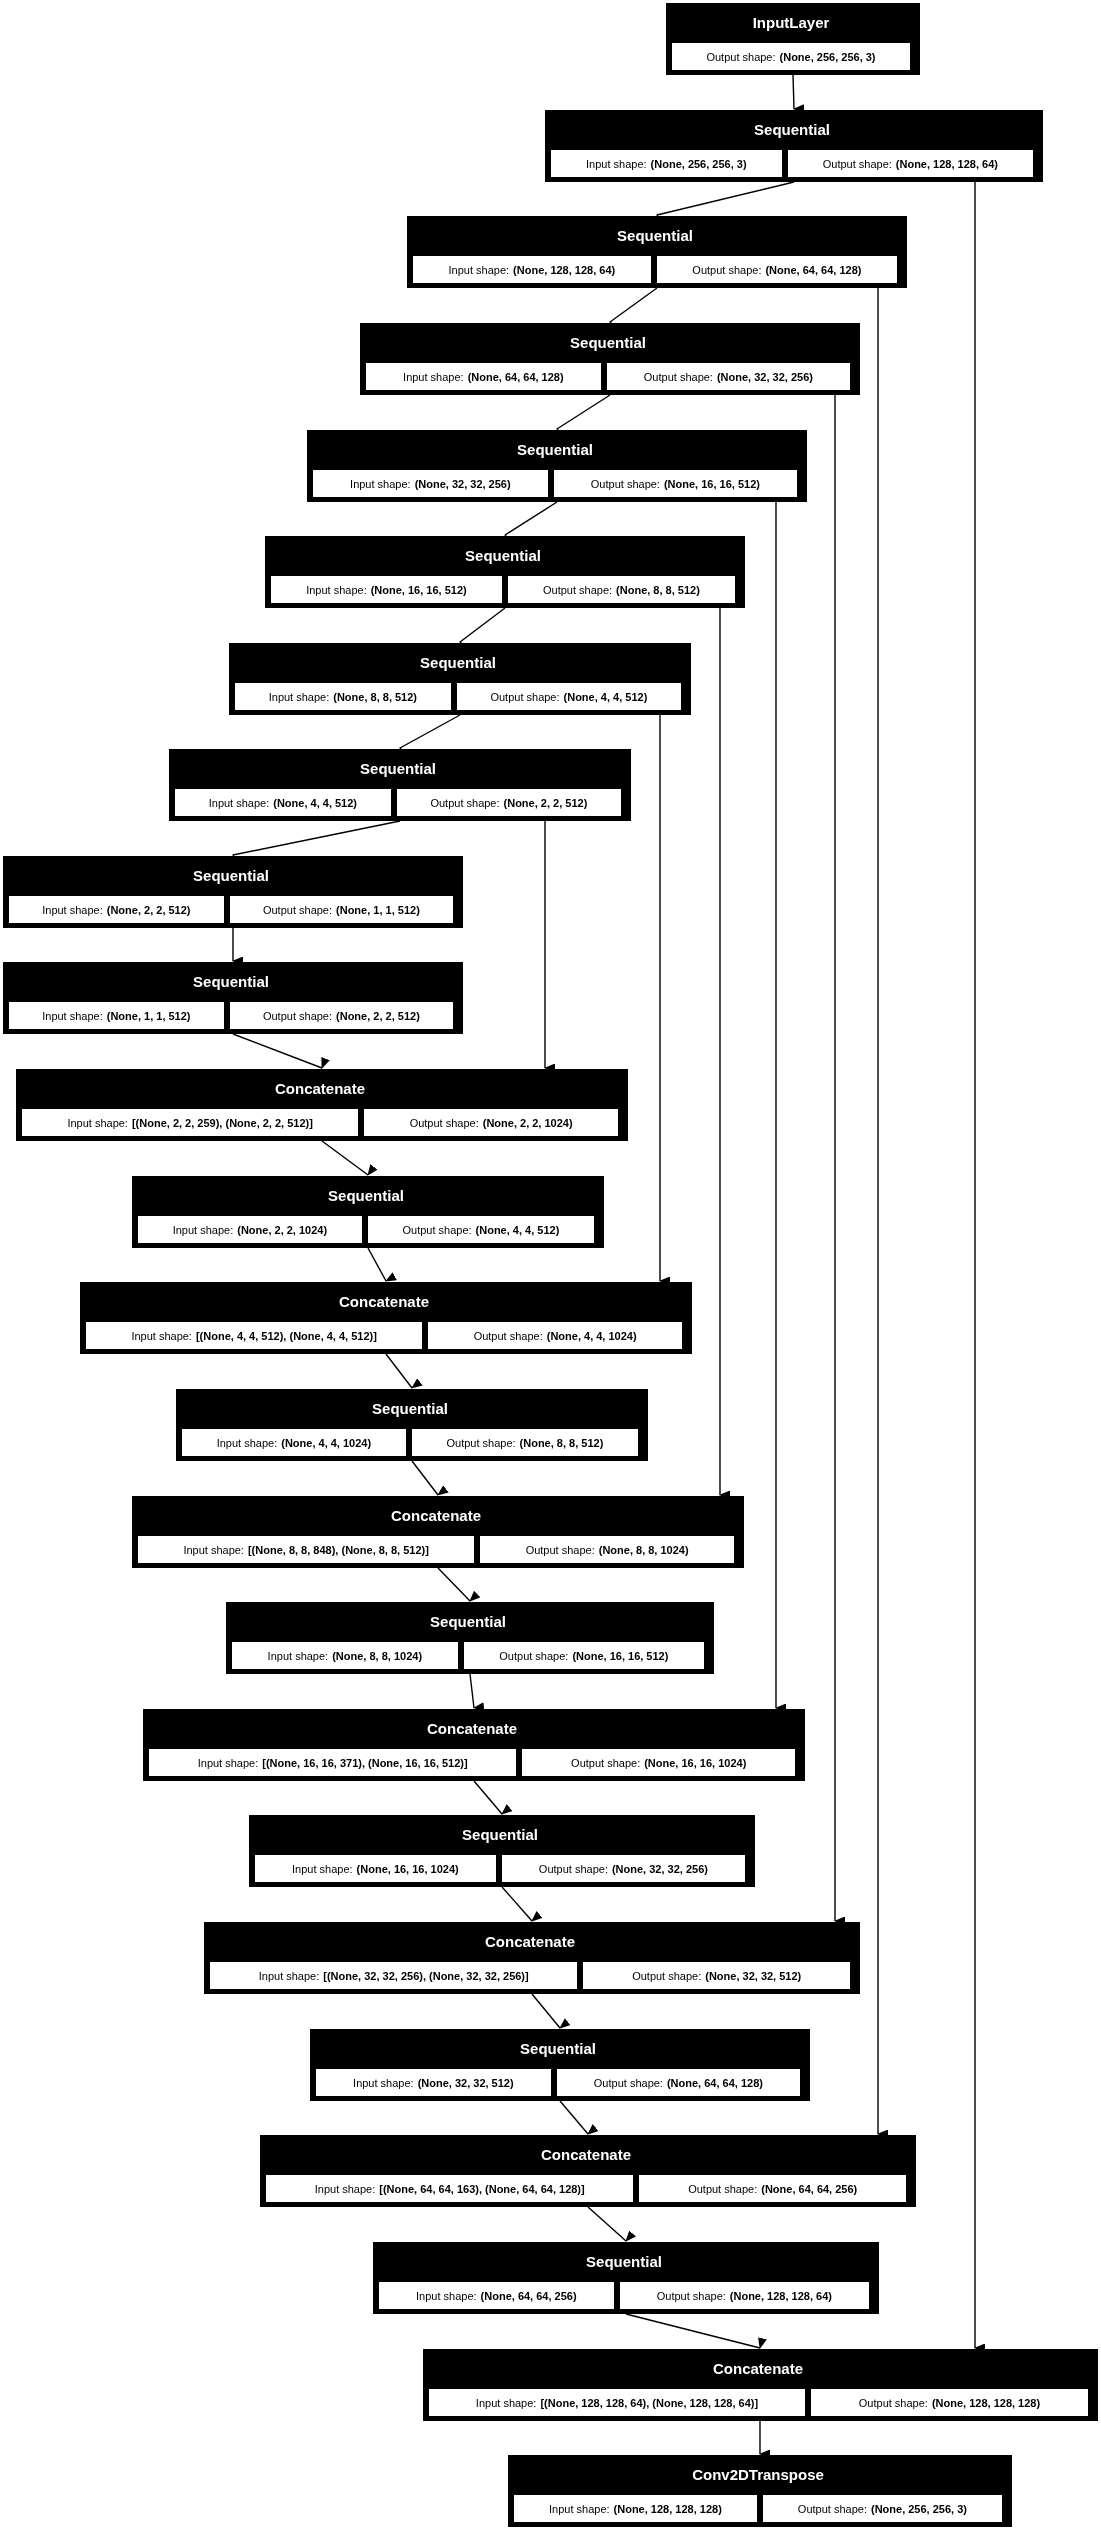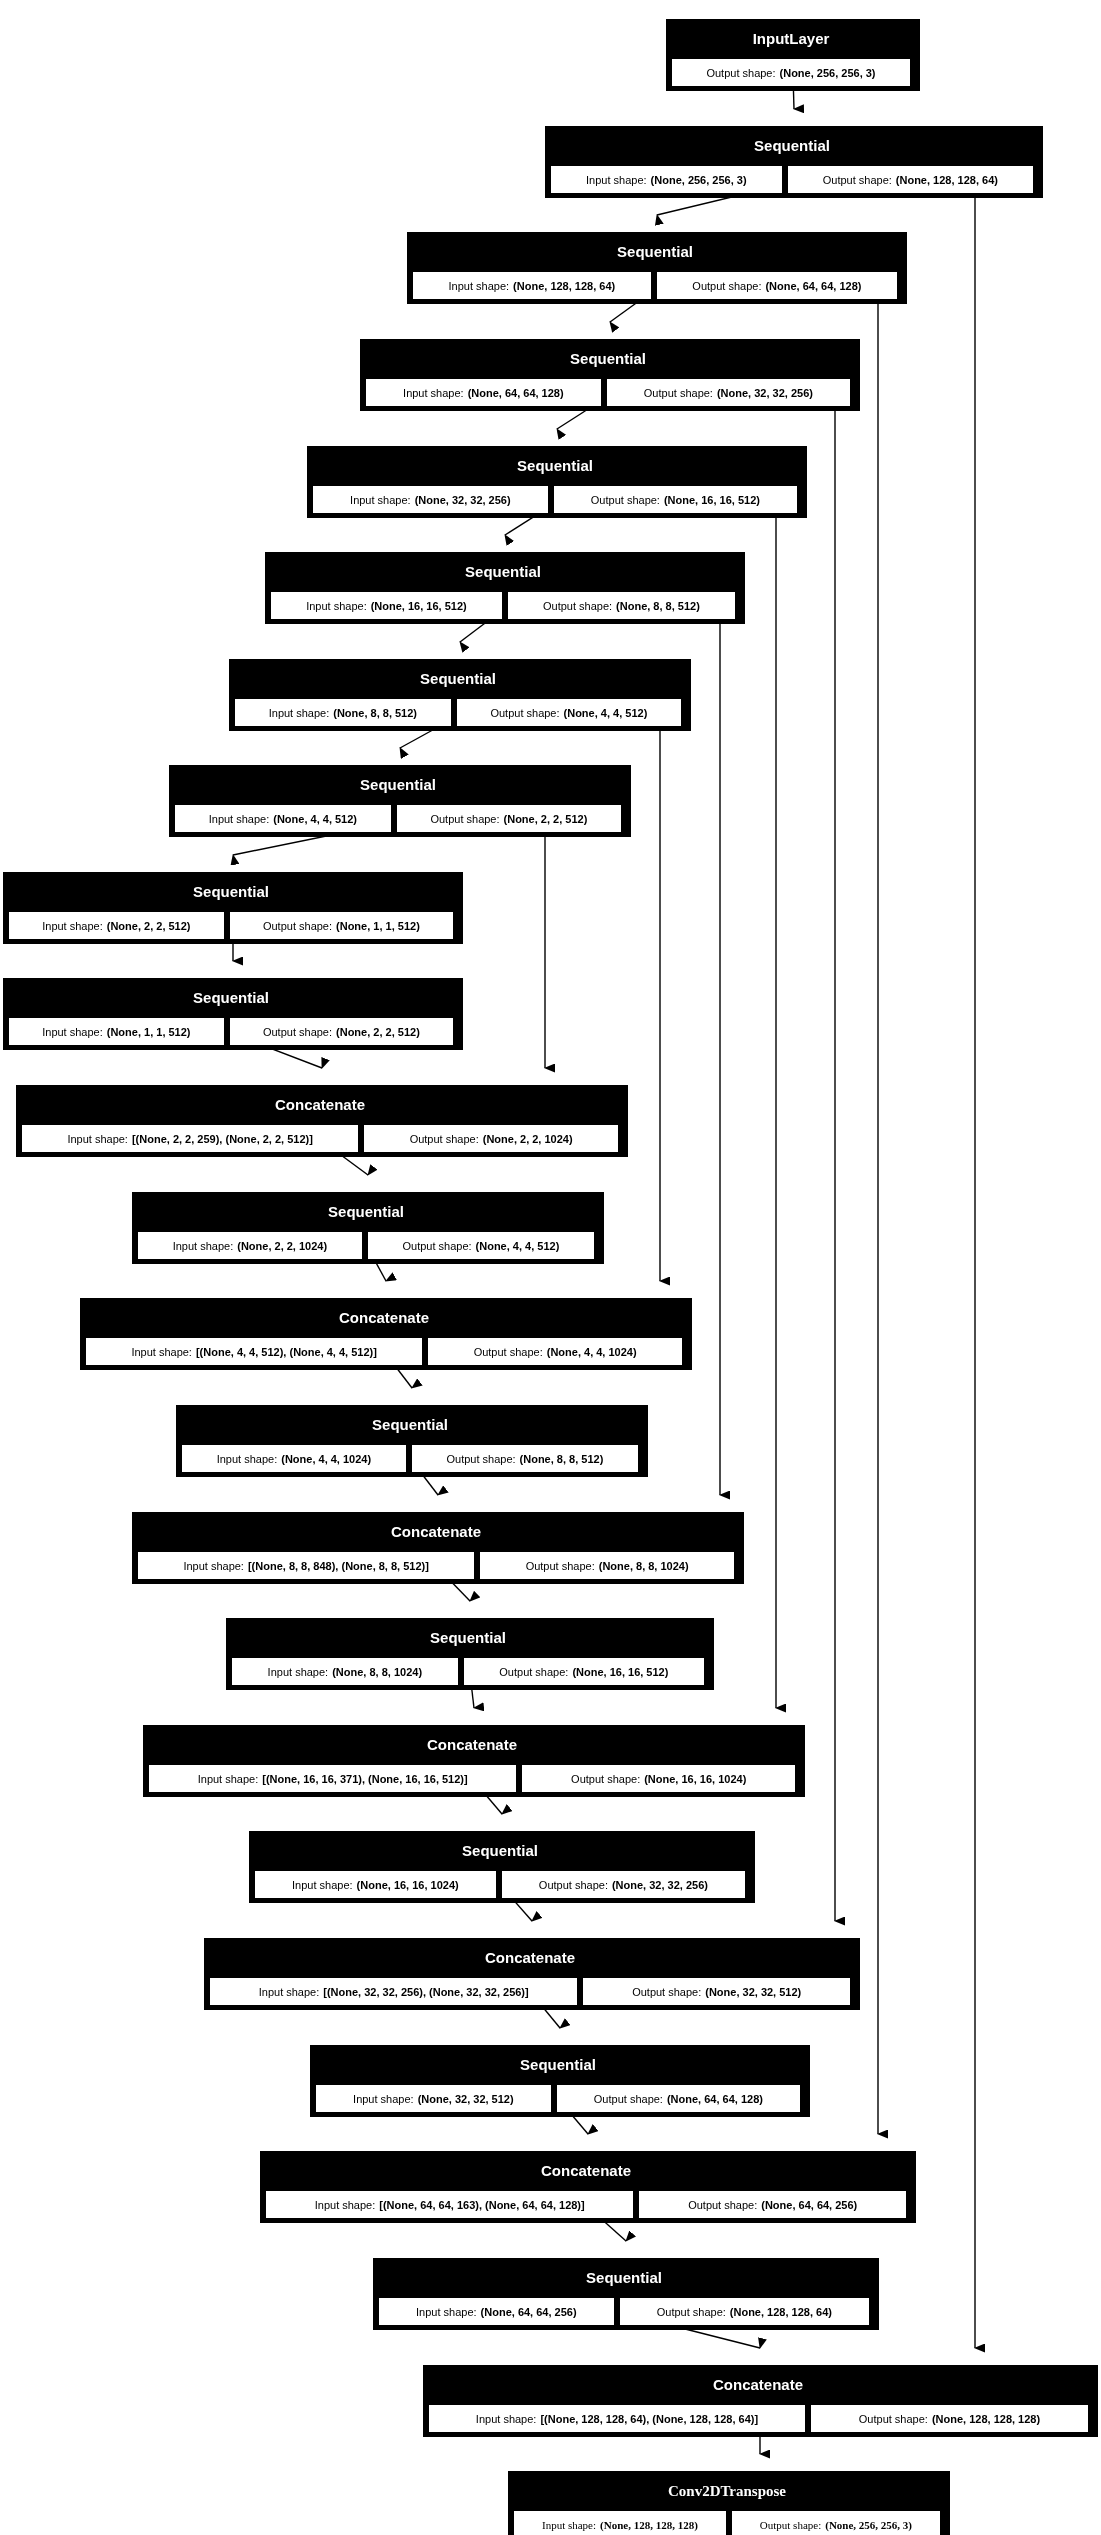--- a/index.html
+++ b/index.html
@@ -19,21 +19,20 @@
     left: 0;
     top: 0;
     pointer-events: none;
   }
   .node {
     position: absolute;
     box-sizing: border-box;
     background: #000000;
     border: 1px solid #000000;
     padding: 0 8px 3px 4px;
-    margin-top: 16px;
   }
   .node-title {
     height: 38px;
     line-height: 38px;
     text-align: center;
     color: #ffffff;
     font-size: 15px;
     font-weight: bold;
     white-space: nowrap;
     overflow: hidden;
@@ -394,21 +393,21 @@
           <div class="cell">
             <span>Input shape:</span>
             <span class="shape-value">[(None, 128, 128, 64), (None, 128, 128, 64)]</span>
           </div>
           <div class="cell">
             <span>Output shape:</span>
             <span class="shape-value">(None, 128, 128, 128)</span>
           </div>
         </div>
       </div>
-      <div class="node" style="left: 508px; top: 2455px; width: 442px; font-family: Liberation Serif, serif;">
+      <div class="node" style="left: 508px; top: 2455px; width: 504px;">
         <div class="node-title">Conv2DTranspose</div>
         <div class="node-body">
           <div class="cell">
             <span>Input shape:</span>
             <span class="shape-value">(None, 128, 128, 128)</span>
           </div>
           <div class="cell">
             <span>Output shape:</span>
             <span class="shape-value">(None, 256, 256, 3)</span>
           </div>

